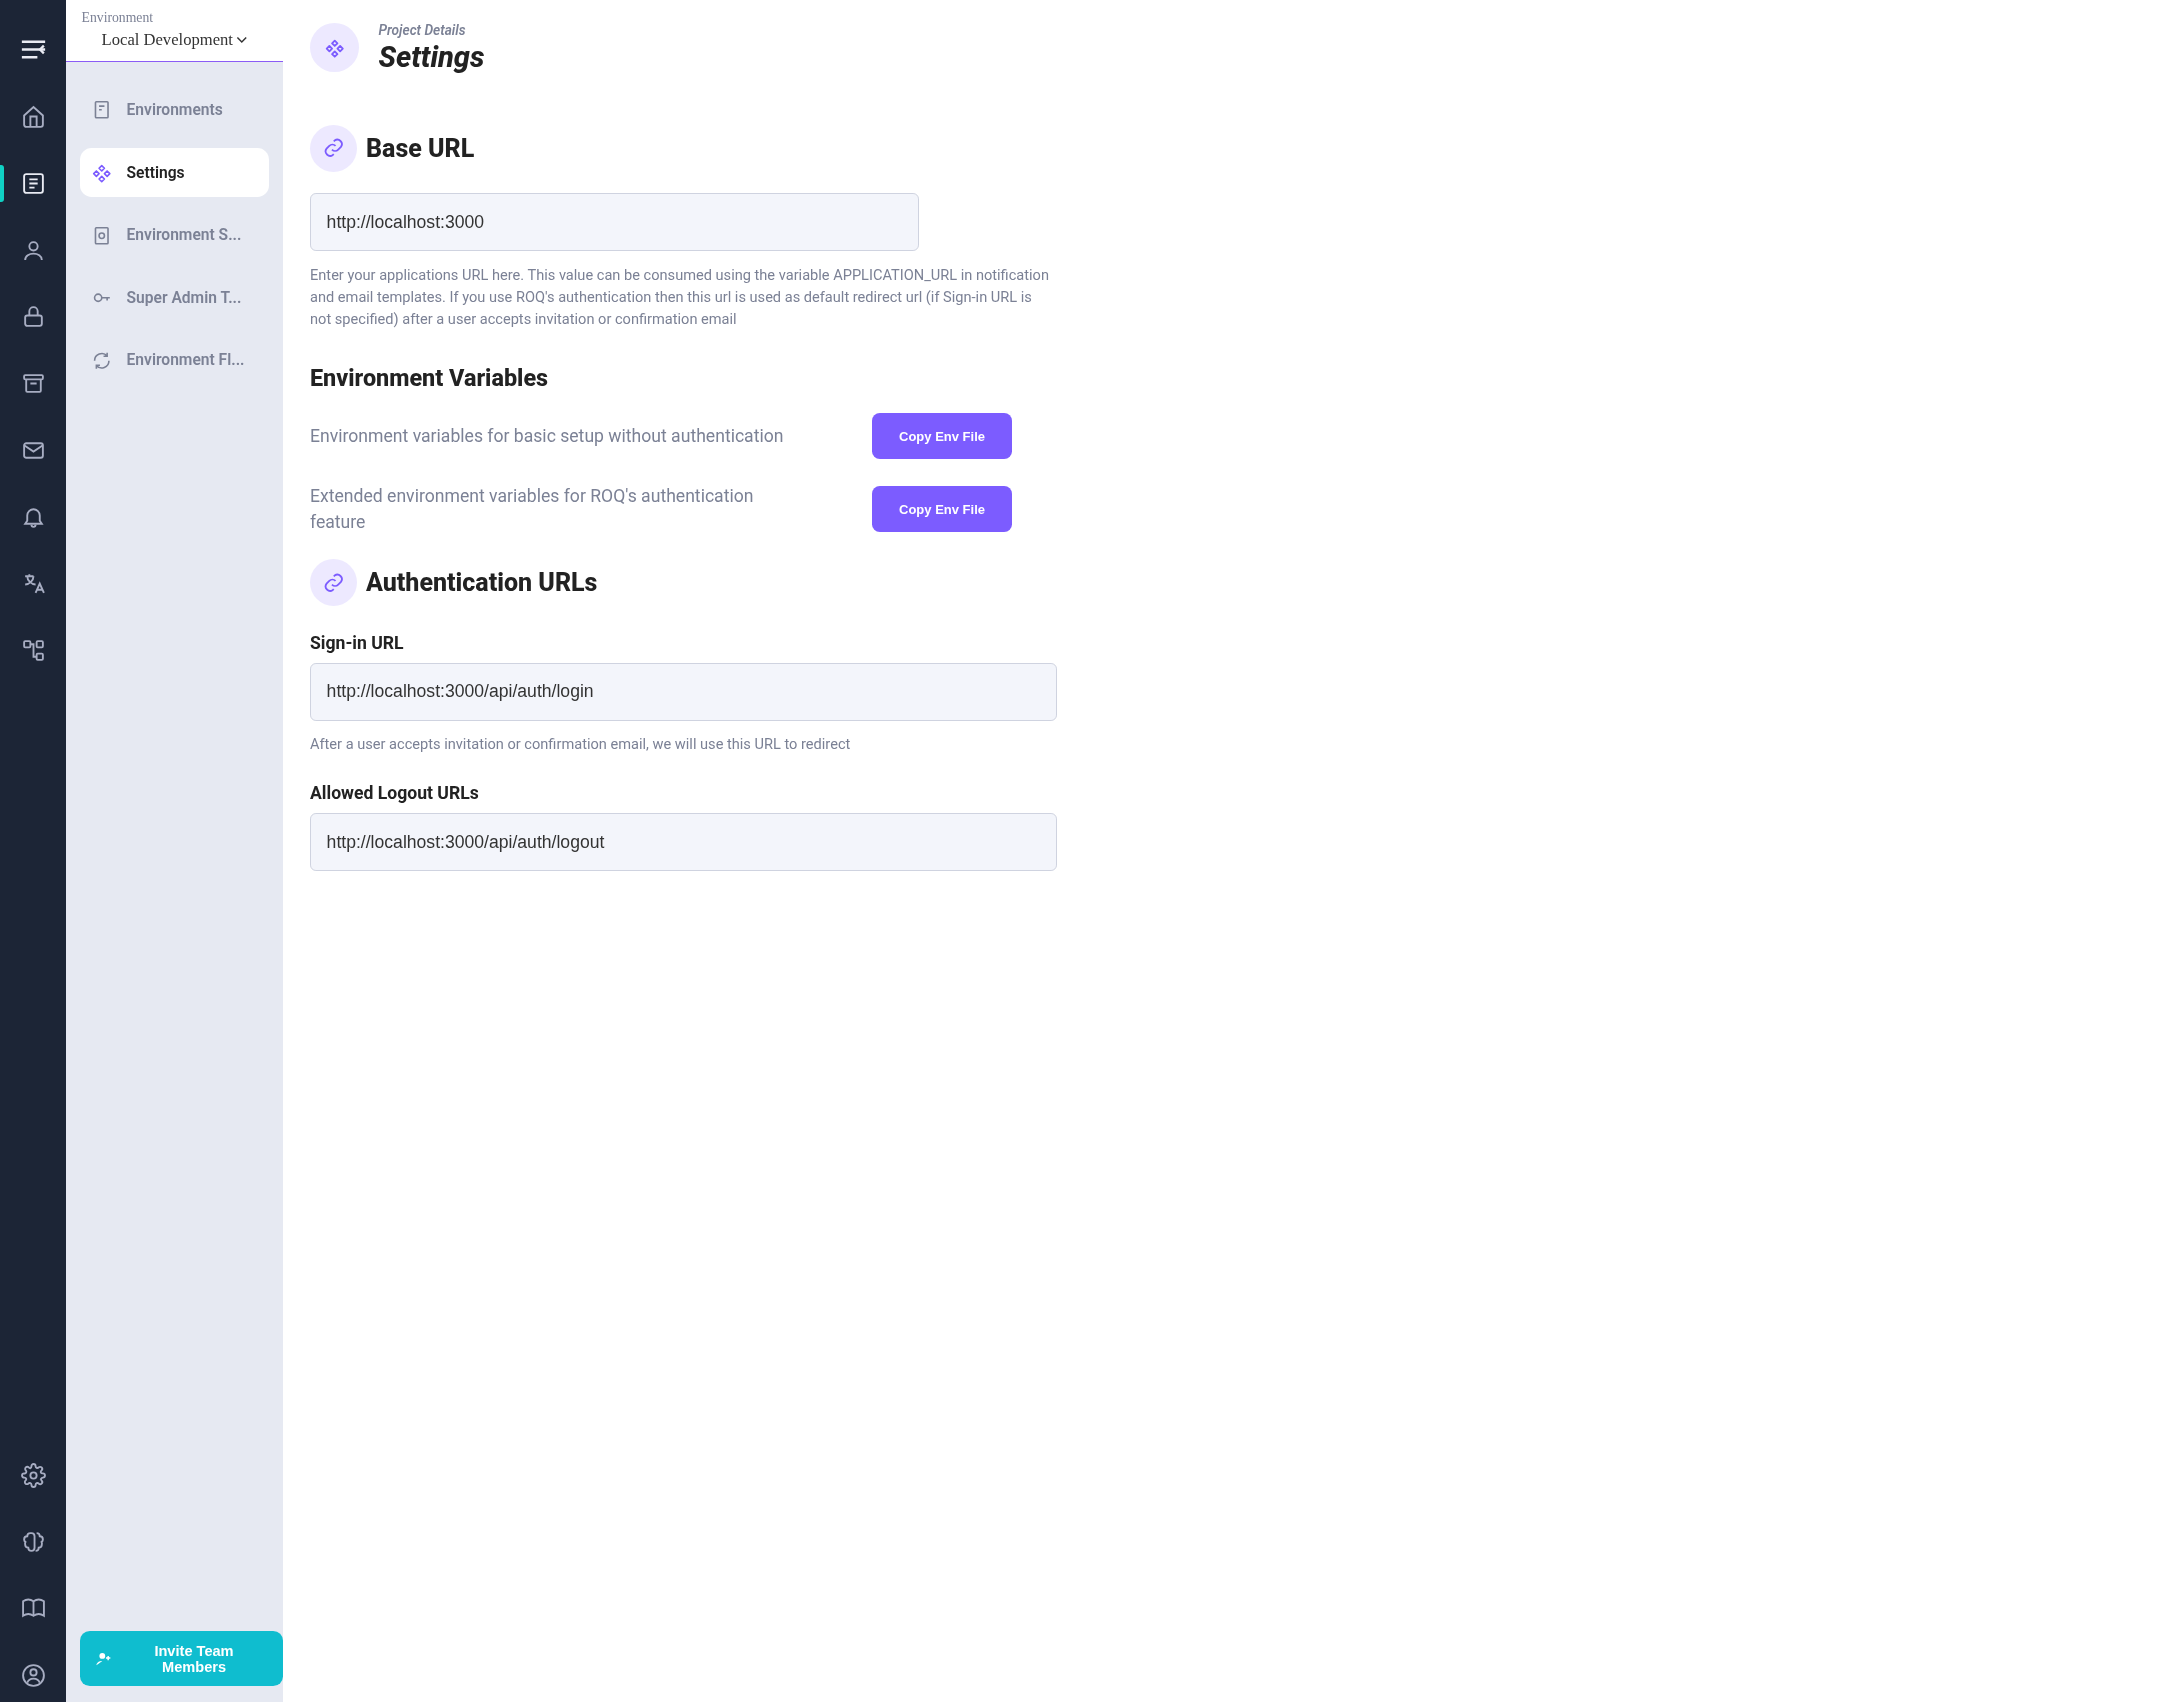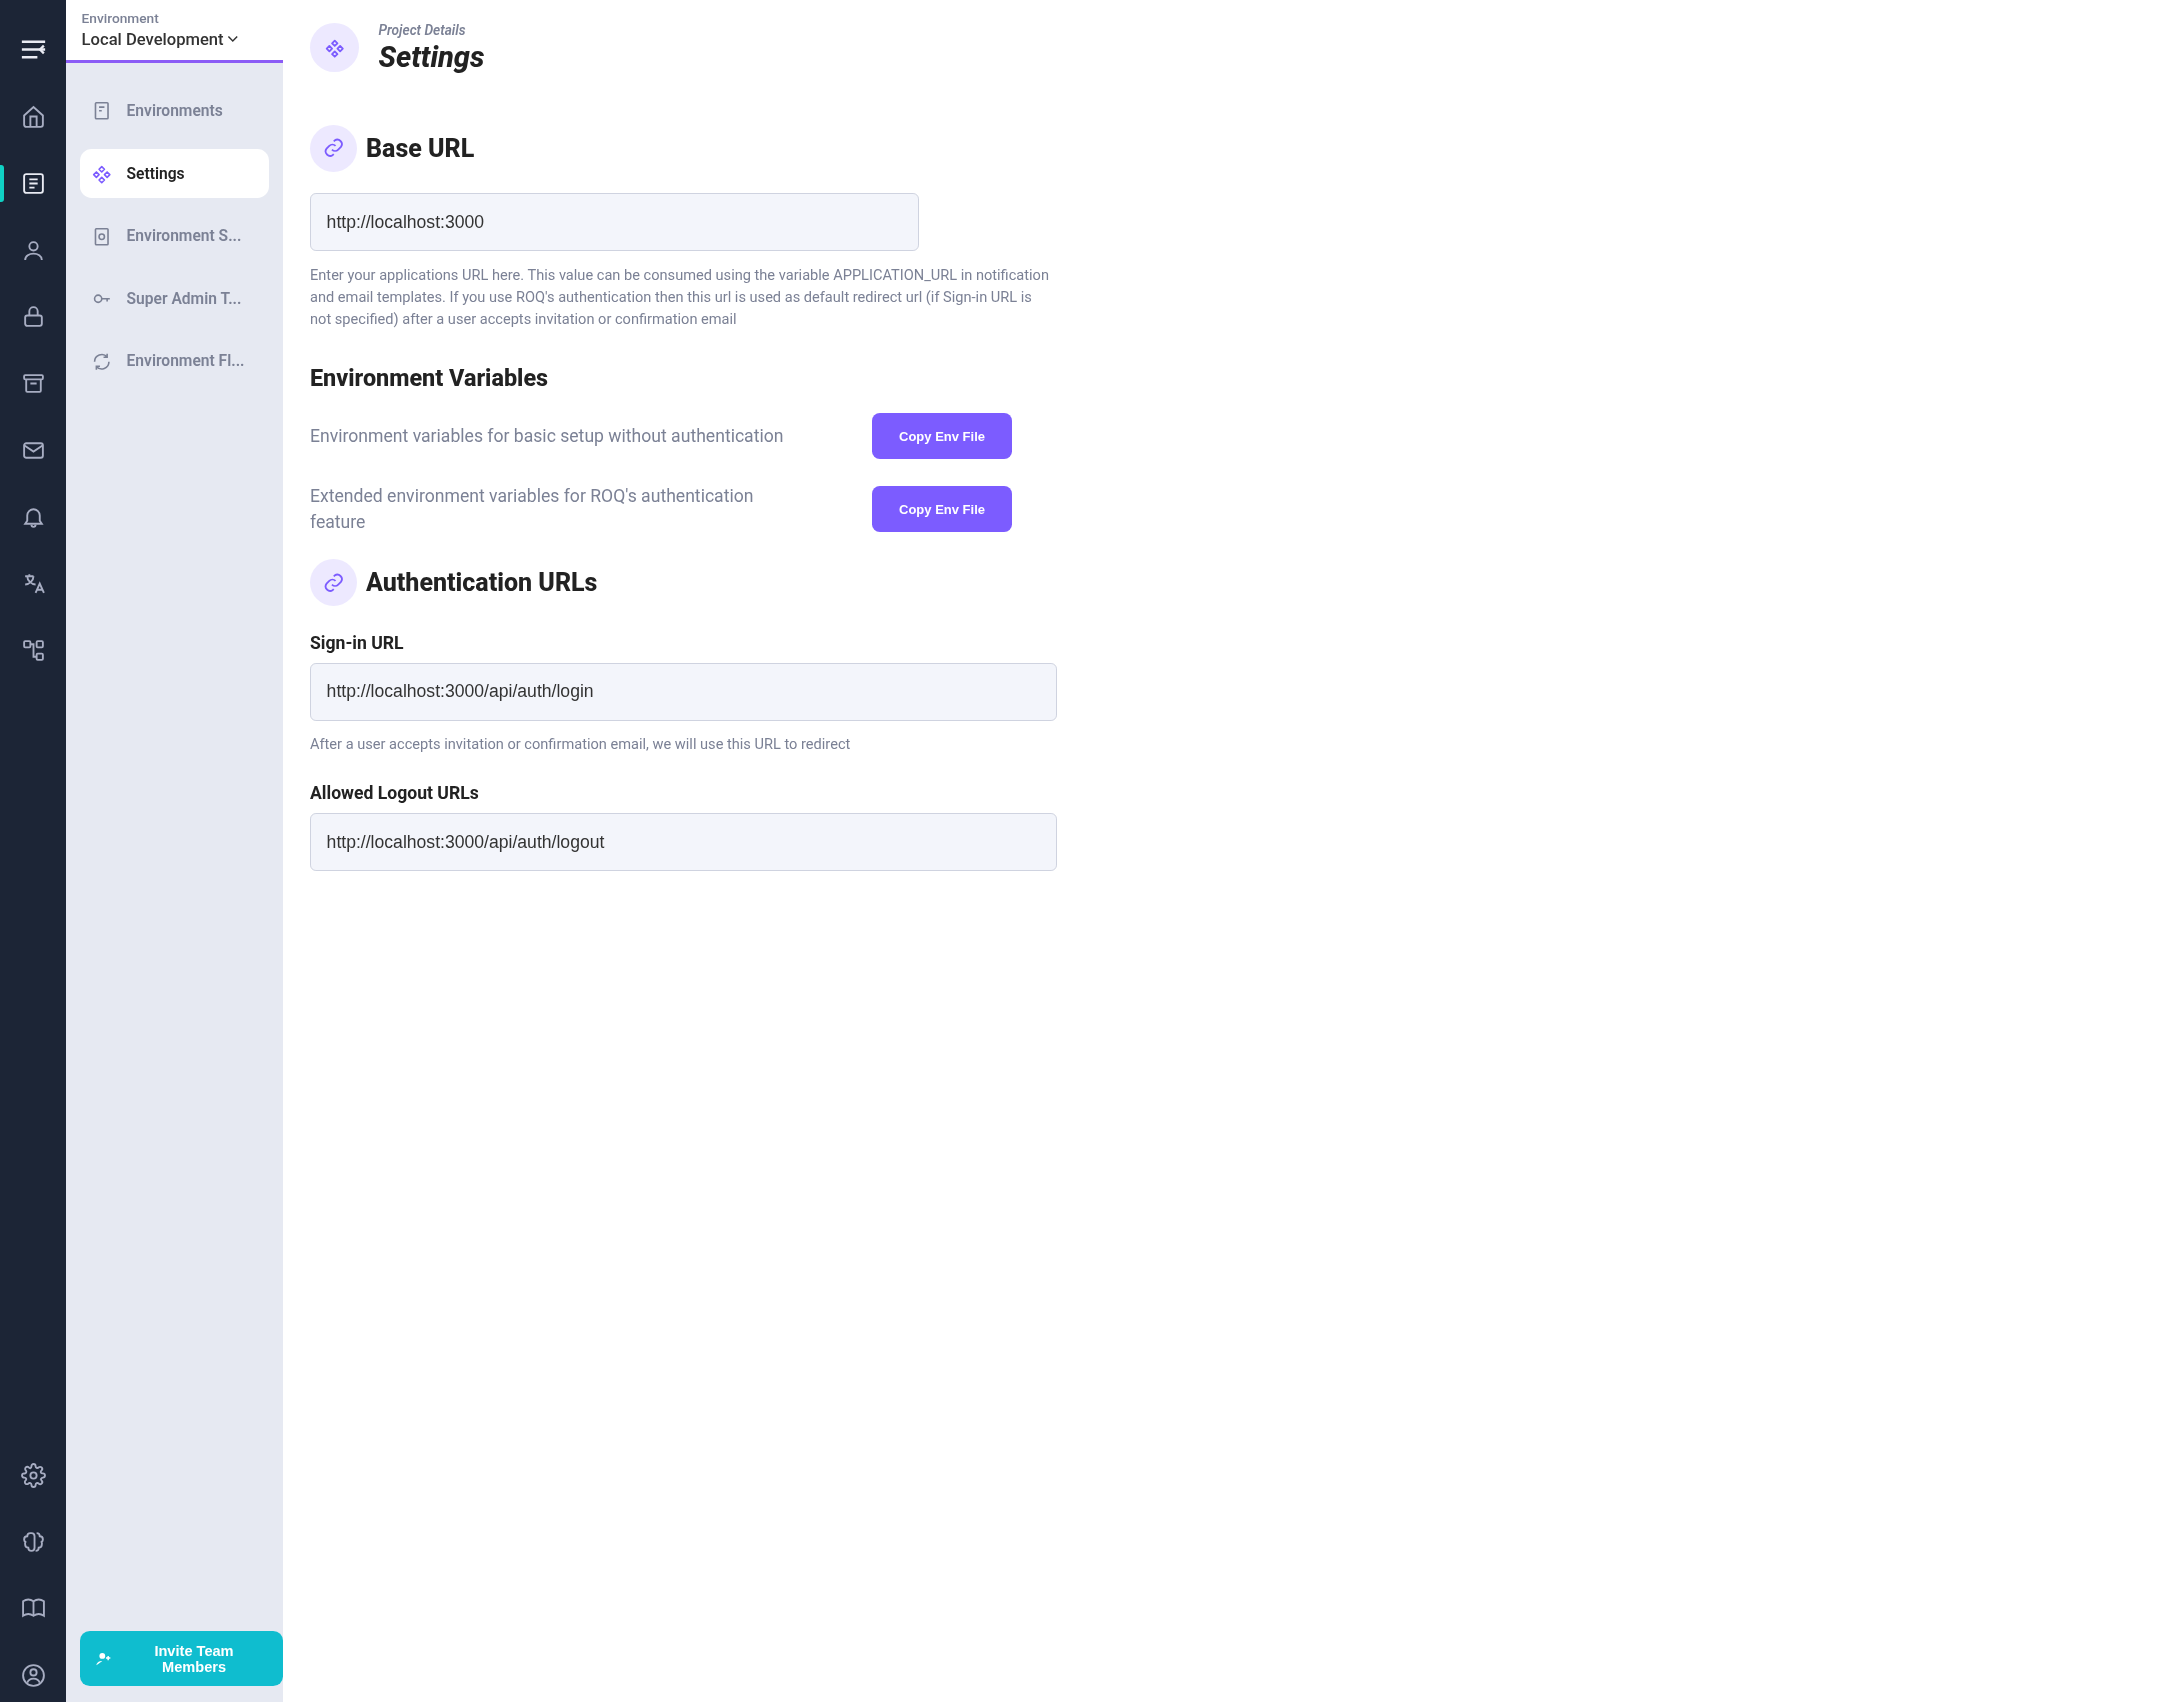--- a/index.html
+++ b/index.html
@@ -54,26 +54,27 @@
     width: 217px;
     background: var(--sidebar-bg);
     display: flex;
     flex-direction: column;
     flex-shrink: 0;
     position: relative;
   }
   .env-picker {
     padding: 9.8px 15.6px 11.7px 15.6px;
     background: var(--white);
-    border-bottom: 3px solid #8b5cf6;
+    border-bottom: 1px solid #8b5cf6;
+    font-family: Liberation Serif, serif;
   }
   .env-label { font-size: 13.7px; color: var(--text-muted); font-weight: 500; }
   .env-value-row {
     display:flex; align-items:center; justify-content:flex-start;
-    margin-top:3.9px; cursor:pointer;
+    margin-top:3.9px; cursor:pointer;margin-left:20px;
   }
   .env-value { font-size: 16.6px; color: #333; font-weight: 500; }
   .env-chevron { width:17.6px; height:17.6px; stroke:#333; fill:none; stroke-width:2; }
   .side-items { padding: 23.4px 13.7px; }
   .side-item {
     display:flex; align-items:center; gap:13.7px;
     padding: 13.7px 11.7px;
     border-radius: 11.7px;
     cursor:pointer;
     color: var(--text-muted);

